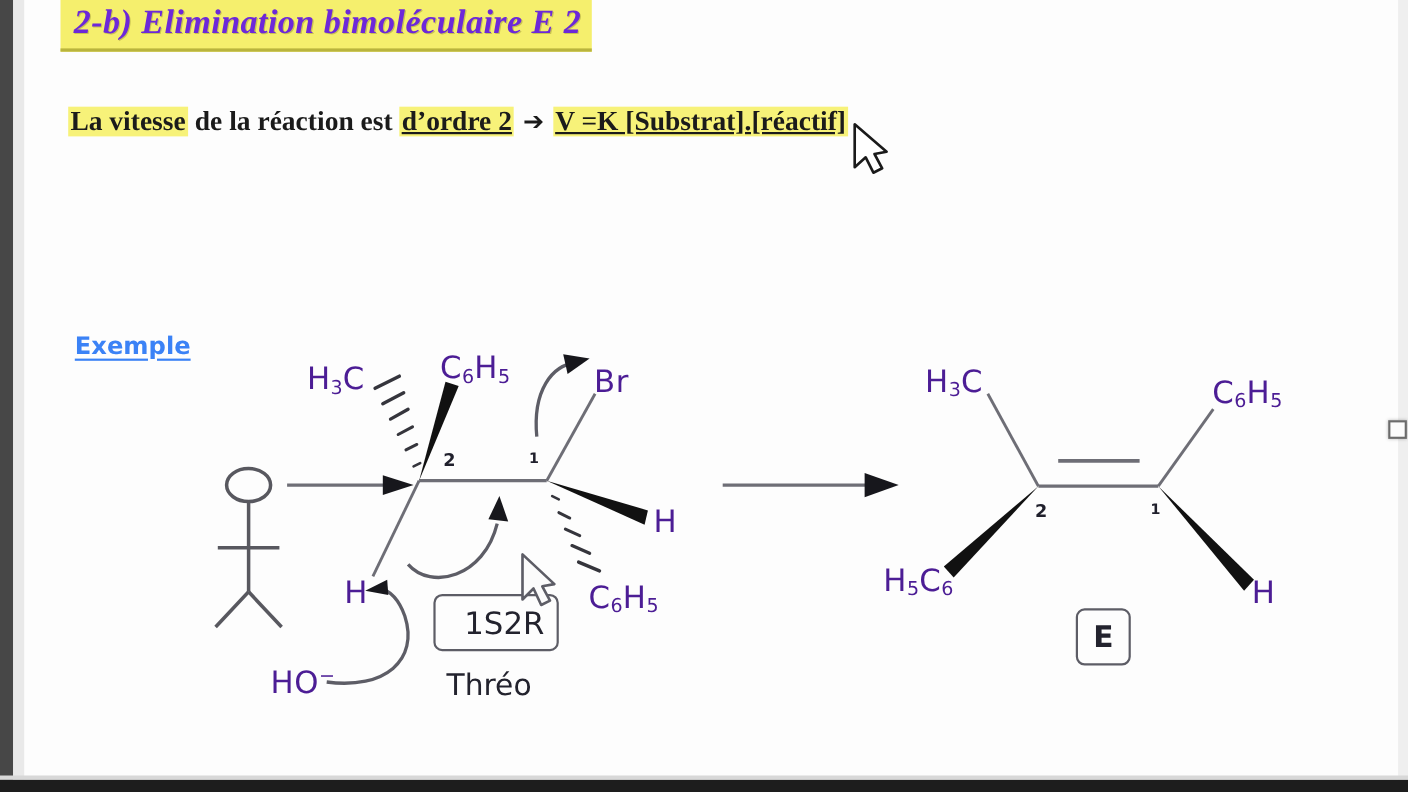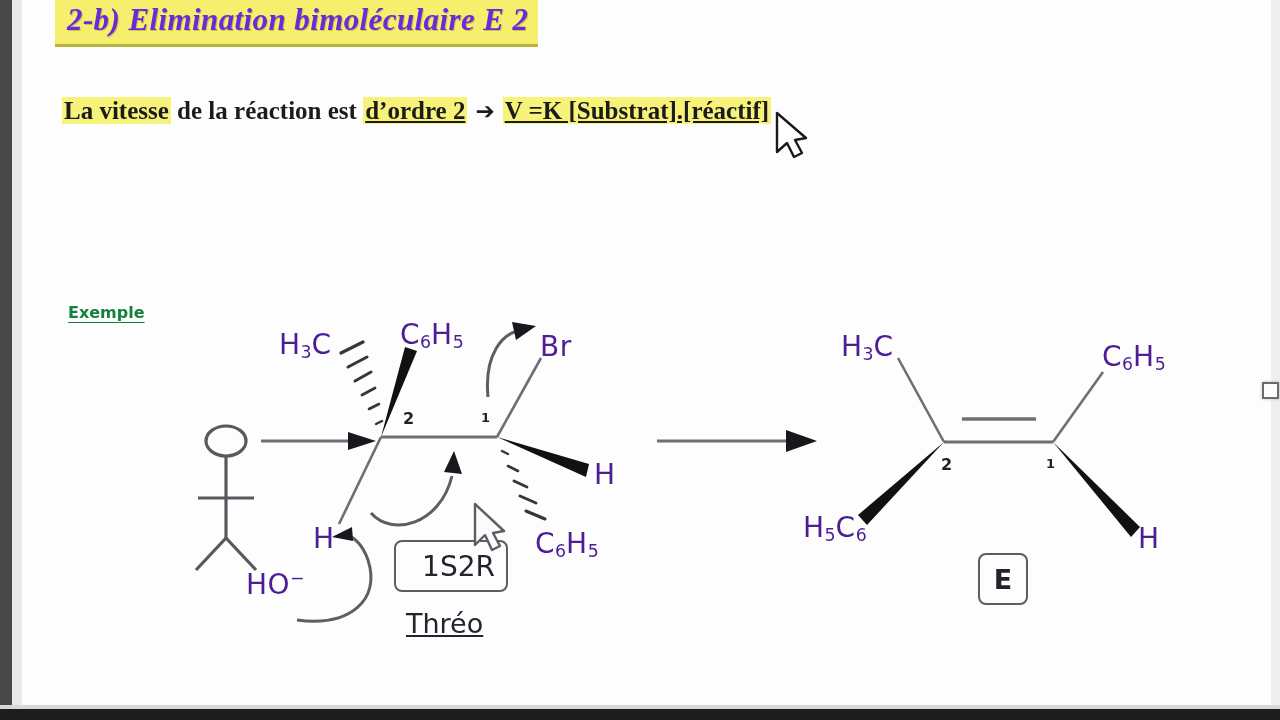--- a/index.html
+++ b/index.html
@@ -93,22 +93,22 @@
     font-size: 23px;
     font-weight: bold;
   }
 
   
   .exemple {
     position: absolute;
     left: 68px; top: 303px;
     font-family: "DejaVu Sans", sans-serif;
     font-weight: bold;
-    font-size: 16px;
-    color: #15803d;
+    font-size: 22px;
+    color: #3b82f6;
     text-decoration: underline;
     text-underline-offset: 4px;
   }
 
   
   .caption {
     position: absolute;
     left: 124px; top: 678px;
     font-size: 24px;
     color: #1f1f2a;
@@ -168,21 +168,20 @@
     width: 46px; height: 48px;
     font-size: 27px;
     font-weight: bold;
   }
   .threo {
     position: absolute;
     left: 406px; top: 608px;
     font-family: "DejaVu Sans", sans-serif;
     font-size: 27px;
     color: #23232e;
-    text-decoration: underline;
   }
 
   svg { position: absolute; left: 0; top: 0; overflow: visible; }
   .drawing { position: absolute; left: 0; top: 0; width: 1280px; height: 720px; pointer-events: none; }
 
   .resize-dot {
     position: absolute;
     left: 1262px; top: 382px;
     width: 13px; height: 13px;
     border: 2px solid #6b6b6b;
@@ -288,21 +287,21 @@
     <polygon points="1053,442 1140,527 1131,537" fill="#111111"></polygon>
 
   </svg>
 
   <div class="chem" style="left:279px; top:328px;">H<sub>3</sub>C</div>
   <div class="chem" style="left:400px; top:318px;">C<sub>6</sub>H<sub>5</sub></div>
   <div class="chem" style="left:540px; top:330px;">Br</div>
   <div class="chem" style="left:594px; top:458px;">H</div>
   <div class="chem" style="left:535px; top:527px;">C<sub>6</sub>H<sub>5</sub></div>
   <div class="chem" style="left:313px; top:522px;">H</div>
-  <div class="chem" style="left:246px; top:568px;">HO<sup>−</sup></div>
+  <div class="chem" style="left:246px; top:604px;">HO<sup>−</sup></div>
   <div class="idx" style="left:403px; top:409px;">2</div>
   <div class="idx small" style="left:481px; top:410px;">1</div>
 
   <div class="tagbox" id="tag-1s2r">1S2R</div>
   <div class="threo">Thréo</div>
 
   <div class="chem" style="left:841px; top:330px;">H<sub>3</sub>C</div>
   <div class="chem" style="left:1102px; top:340px;">C<sub>6</sub>H<sub>5</sub></div>
   <div class="chem" style="left:803px; top:511px;">H<sub>5</sub>C<sub>6</sub></div>
   <div class="chem" style="left:1138px; top:522px;">H</div>

